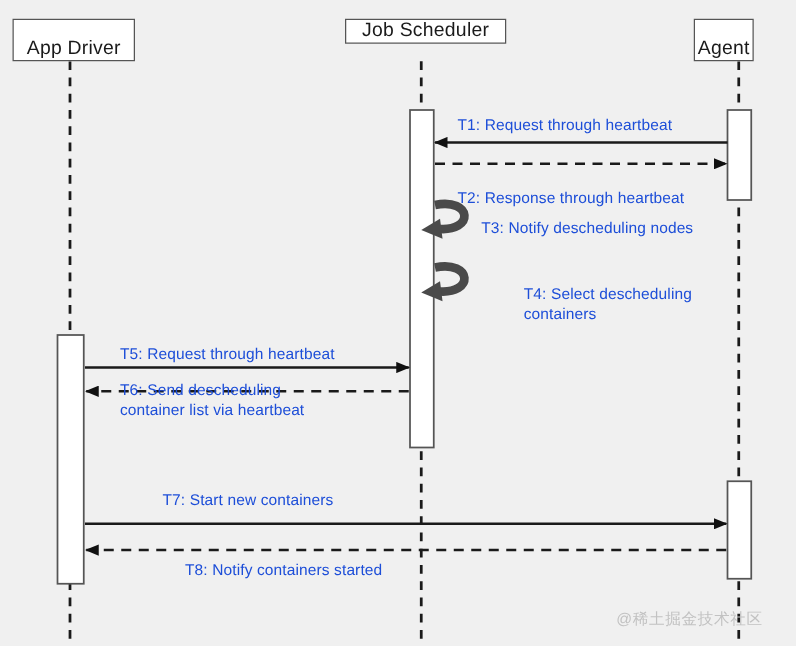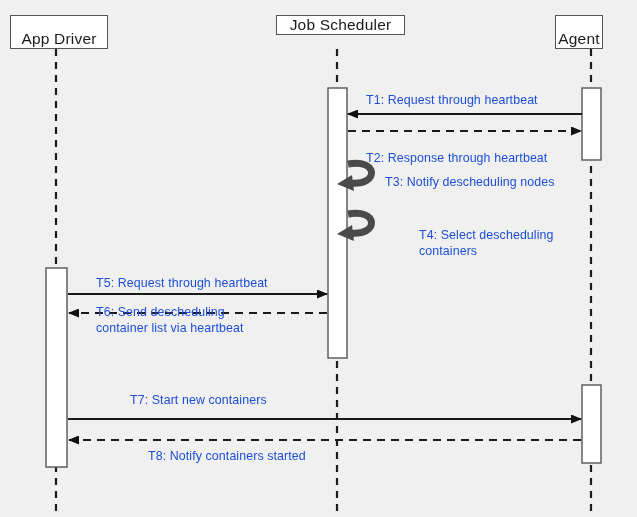--- a/index.html
+++ b/index.html
@@ -108,13 +108,14 @@
       <div class="msg-label" style="left: 385px; top: 174px;">T3: Notify descheduling nodes</div>
       <div class="msg-label" style="left: 385px; top: 227px; margin-left: 34px;">T4: Select descheduling
 containers</div>
       <div class="msg-label" style="left: 96px; top: 275px;">T5: Request through heartbeat</div>
       <div class="msg-label" style="left: 96px; top: 304px;">T6: Send descheduling
 container list via heartbeat</div>
       <div class="msg-label" style="left: 130px; top: 392px;">T7: Start new containers</div>
       <div class="msg-label" style="left: 148px; top: 448px;">T8: Notify containers started</div>
     </div>
 
+  <div class="watermark" style="left: 493px; top: 487px; color: rgb(194, 194, 194);">@稀土掘金技术社区</div>
 </div>
 
 </body></html>

